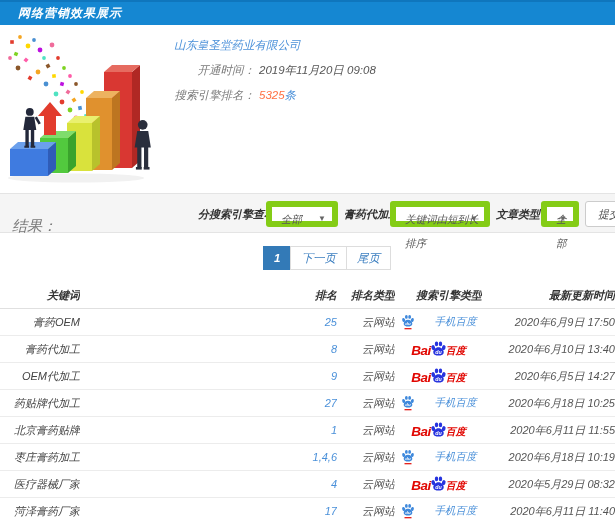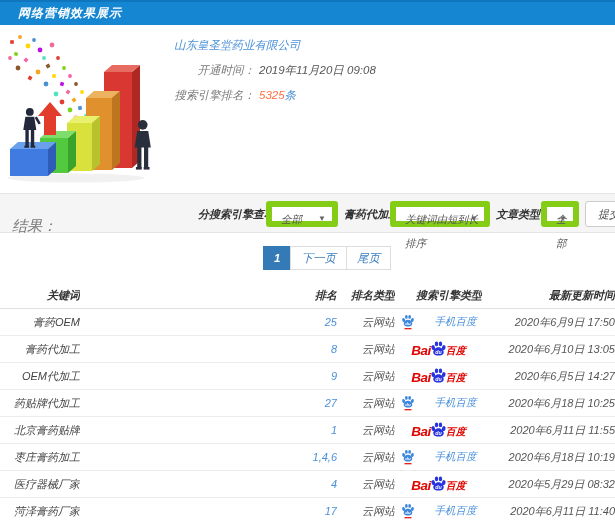--- a/index.html
+++ b/index.html
@@ -252,21 +252,21 @@
         <ellipse cx="19.4" cy="10" rx="2.5" ry="3.5" transform="rotate(18 19.4 10)"></ellipse>
         <ellipse cx="9.2" cy="4.8" rx="2.4" ry="3.3"></ellipse>
         <ellipse cx="14.8" cy="4.8" rx="2.4" ry="3.3"></ellipse>
         <path d="M12 9.5c-4.2 0-7.4 3.4-7.4 7.2 0 2.6 2 4.3 4.7 4.3h5.4c2.7 0 4.7-1.7 4.7-4.3 0-3.8-3.2-7.2-7.4-7.2z"></path>
       </g>
       <text x="12" y="19" text-anchor="middle" font-size="7.5" font-weight="bold" fill="#fff">du</text>
     </svg>
     <span class="b-suffix">百度</span>
   </span>
 </div>
-    <div class="cell time">2020年6月10日 13:05</div>
+    <div class="cell time">2020年6月10日 13:40</div>
   </div>
 
   <div class="t-row t-body-row">
     <div class="cell kw">OEM代加工</div>
     <div class="cell rank"><a>9</a></div>
     <div class="cell">云网站</div>
     <div class="cell engine">
   <span class="logo-pc">
     <span class="b-prefix">Bai</span>
     <svg width="17" height="18" viewBox="0 0 24 24">

